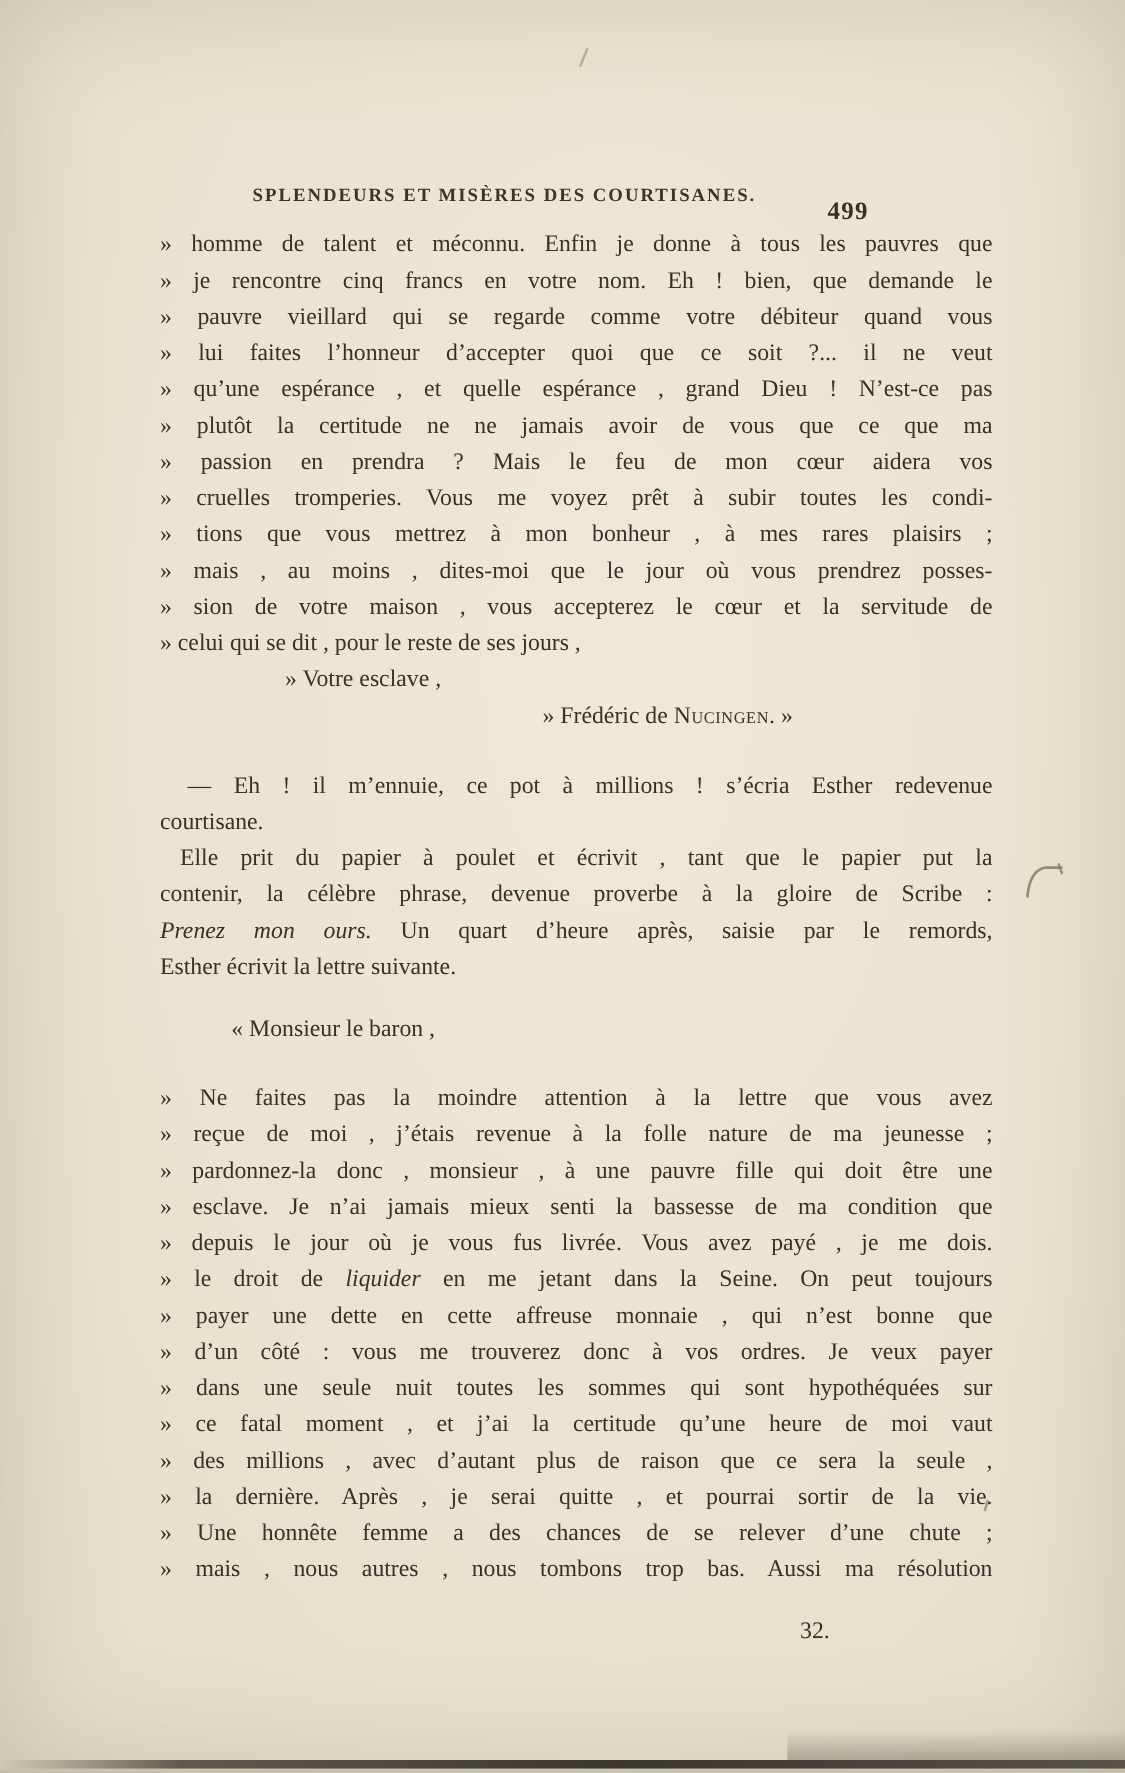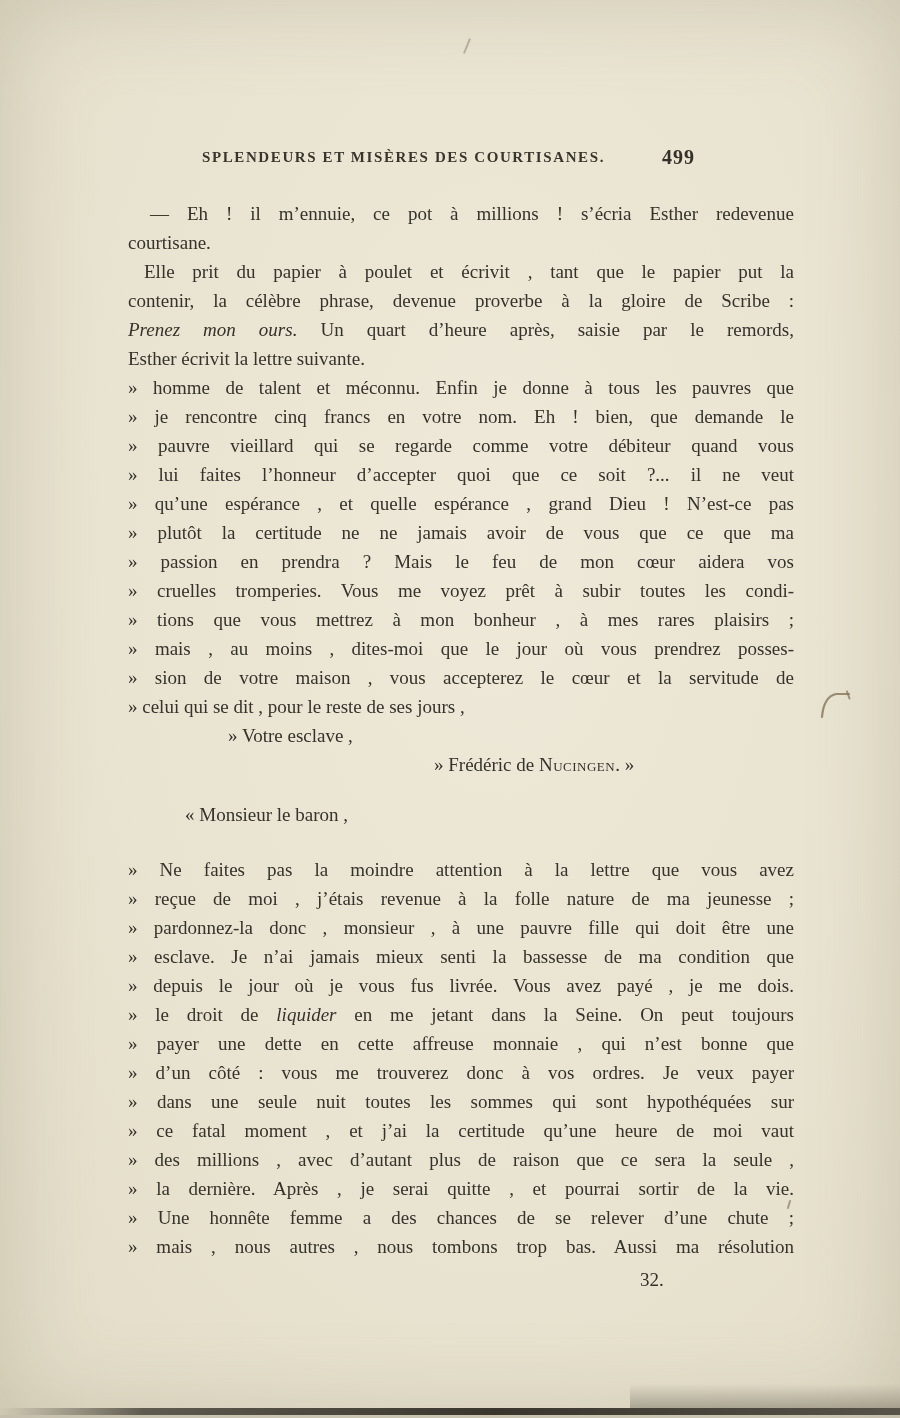--- a/index.html
+++ b/index.html
@@ -10,36 +10,36 @@
     color:#35312a;
     font-family:"Liberation Serif","DejaVu Serif",serif;
     padding-left:40px;
   }
   .vignette { position:absolute; inset:0; box-shadow: inset 0 0 95px rgba(110,100,75,.22); pointer-events:none; }
 
   .text-col { position:absolute; left:128px; top:146px; width:666px; }
 
   .header { position:relative; height:26px; margin-bottom:9px; }
   .running-title { position:absolute; left:74px; top:3px; font-size:15px; font-weight:700; letter-spacing:1.6px; color:#3a352c; }
-  .page-number { position:absolute; left:534px; top:0; font-size:20px; font-weight:700; letter-spacing:1px; }
+  .page-number { position:absolute; left:534px; top:12px; font-size:20px; font-weight:700; letter-spacing:1px; }
 
   .line { font-size:19px; line-height:29px; color:#36322b; }
   .just { text-align:justify; text-align-last:justify; }
   .indent1 { padding-left:22px; }
   .indent2 { padding-left:16px; }
   .italic { font-style:italic; }
   .smallcaps { font-variant:small-caps; letter-spacing:.5px; }
 
   .valediction { margin-left:100px; }
   .signature  { margin-left:306px; }
 
   .gap-md { margin-top:27px; }
   .salutation { margin-left:57px; margin-top:21px; margin-bottom:26px; }
 
-  .footer-mark { margin-left:512px; margin-top:4px; font-size:19px; line-height:29px; }
+  .footer-mark { margin-left:512px; margin-top:20px; font-size:19px; line-height:29px; }
 
   
   .crease-mark { position:absolute; left:466px; top:38px; width:2px; height:16px;
                  background:rgba(80,72,58,.32); transform:rotate(22deg); }
   .stray-mark  { position:absolute; left:788px; top:1200px; width:2px; height:9px;
                  background:rgba(80,70,55,.45); transform:rotate(16deg); }
   .pencil-mark { position:absolute; left:818px; top:690px; }
   .bottom-edge { position:absolute; left:0; right:0; bottom:3px; height:7px;
                  background:linear-gradient(to right, rgba(60,57,50,0) 0%, rgba(60,57,50,.8) 16%, #35322c 55%, #55514a 100%); }
   .bottom-paper{ position:absolute; left:0; right:0; bottom:0; height:3px; background:#d4cfbd; }
@@ -54,47 +54,47 @@
   <div class="crease-mark"></div>
 
   <div class="text-col">
 
     <div class="header">
       <span class="running-title">SPLENDEURS ET MISÈRES DES COURTISANES.</span>
       <span class="page-number">499</span>
     </div>
 
     <section>
-      <div class="line just indent1 gap-md">— Eh ! il m’ennuie, ce pot à millions ! s’écria Esther redevenue</div>
-      <div class="line">courtisane.</div>
-      <div class="line just indent2">Elle prit du papier à poulet et écrivit , tant que le papier put la</div>
-      <div class="line just">contenir, la célèbre phrase, devenue proverbe à la gloire de Scribe :</div>
-      <div class="line just">
-        <span class="italic">Prenez mon ours.</span><span> Un quart d’heure après, saisie par le remords,</span>
-      </div>
-      <div class="line">Esther écrivit la lettre suivante.</div>
-    </section>
-
-    <section>
       <div class="line just">» homme de talent et méconnu. Enfin je donne à tous les pauvres que</div>
       <div class="line just">» je rencontre cinq francs en votre nom. Eh ! bien, que demande le</div>
       <div class="line just">» pauvre vieillard qui se regarde comme votre débiteur quand vous</div>
       <div class="line just">» lui faites l’honneur d’accepter quoi que ce soit ?... il ne veut</div>
       <div class="line just">» qu’une espérance , et quelle espérance , grand Dieu ! N’est-ce pas</div>
       <div class="line just">» plutôt la certitude ne ne jamais avoir de vous que ce que ma</div>
       <div class="line just">» passion en prendra ? Mais le feu de mon cœur aidera vos</div>
       <div class="line just">» cruelles tromperies. Vous me voyez prêt à subir toutes les condi-</div>
       <div class="line just">» tions que vous mettrez à mon bonheur , à mes rares plaisirs ;</div>
       <div class="line just">» mais , au moins , dites-moi que le jour où vous prendrez posses-</div>
       <div class="line just">» sion de votre maison , vous accepterez le cœur et la servitude de</div>
       <div class="line">» celui qui se dit , pour le reste de ses jours ,</div>
       <div class="line valediction">» Votre esclave ,</div>
       <div class="line signature">
         <span>» Frédéric de </span><span class="smallcaps">Nucingen</span><span>. »</span>
       </div>
+    </section>
+
+    <section>
+      <div class="line just indent1 gap-md">— Eh ! il m’ennuie, ce pot à millions ! s’écria Esther redevenue</div>
+      <div class="line">courtisane.</div>
+      <div class="line just indent2">Elle prit du papier à poulet et écrivit , tant que le papier put la</div>
+      <div class="line just">contenir, la célèbre phrase, devenue proverbe à la gloire de Scribe :</div>
+      <div class="line just">
+        <span class="italic">Prenez mon ours.</span><span> Un quart d’heure après, saisie par le remords,</span>
+      </div>
+      <div class="line">Esther écrivit la lettre suivante.</div>
     </section>
 
     <section>
       <div class="line salutation">« Monsieur le baron ,</div>
       <div class="line just">» Ne faites pas la moindre attention à la lettre que vous avez</div>
       <div class="line just">» reçue de moi , j’étais revenue à la folle nature de ma jeunesse ;</div>
       <div class="line just">» pardonnez-la donc , monsieur , à une pauvre fille qui doit être une</div>
       <div class="line just">» esclave. Je n’ai jamais mieux senti la bassesse de ma condition que</div>
       <div class="line just">» depuis le jour où je vous fus livrée. Vous avez payé , je me dois.</div>
       <div class="line just">

